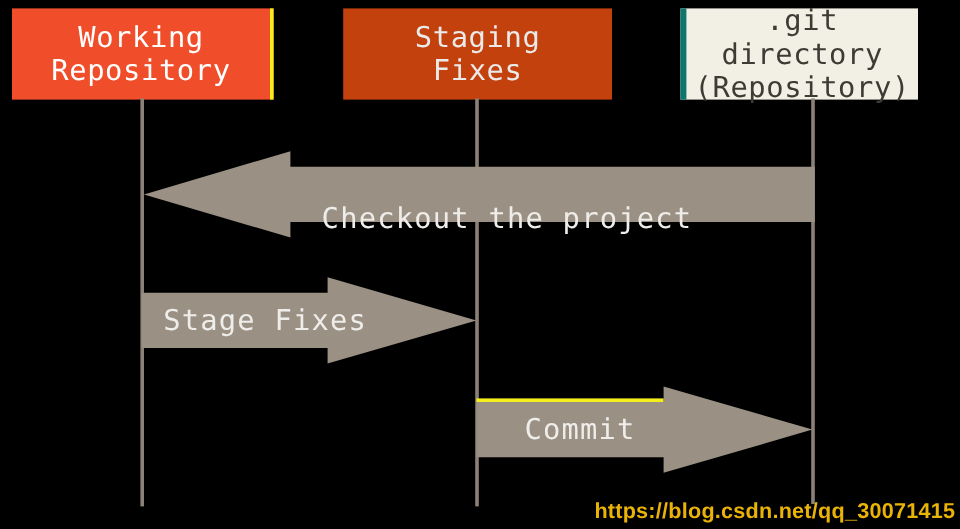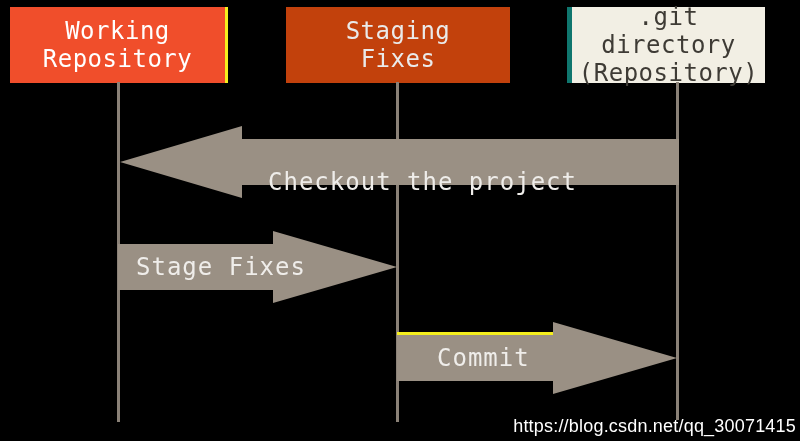--- a/index.html
+++ b/index.html
@@ -85,24 +85,25 @@
   .arrow-label.checkout { left: 268px; top: 150px; margin-top: 19px; }
   .arrow-label.stage    { left: 136px; top: 254px; }
   .arrow-label.commit   { left: 437px; top: 345px; }
 
   
   .watermark {
     position: absolute;
     right: 4px;
     bottom: 4px;
     z-index: 4;
-    color: #ffffff;
+    color: #eab308;
     font-family: "Liberation Sans", sans-serif;
     font-size: 18px;
     letter-spacing: 0.2px;
+    font-weight: bold;
   }
 </style>
 </head>
 <body>
 
 <div class="canvas">
 
   <div class="col-box working">
     <span>Working</span>
     <span>Repository</span>

